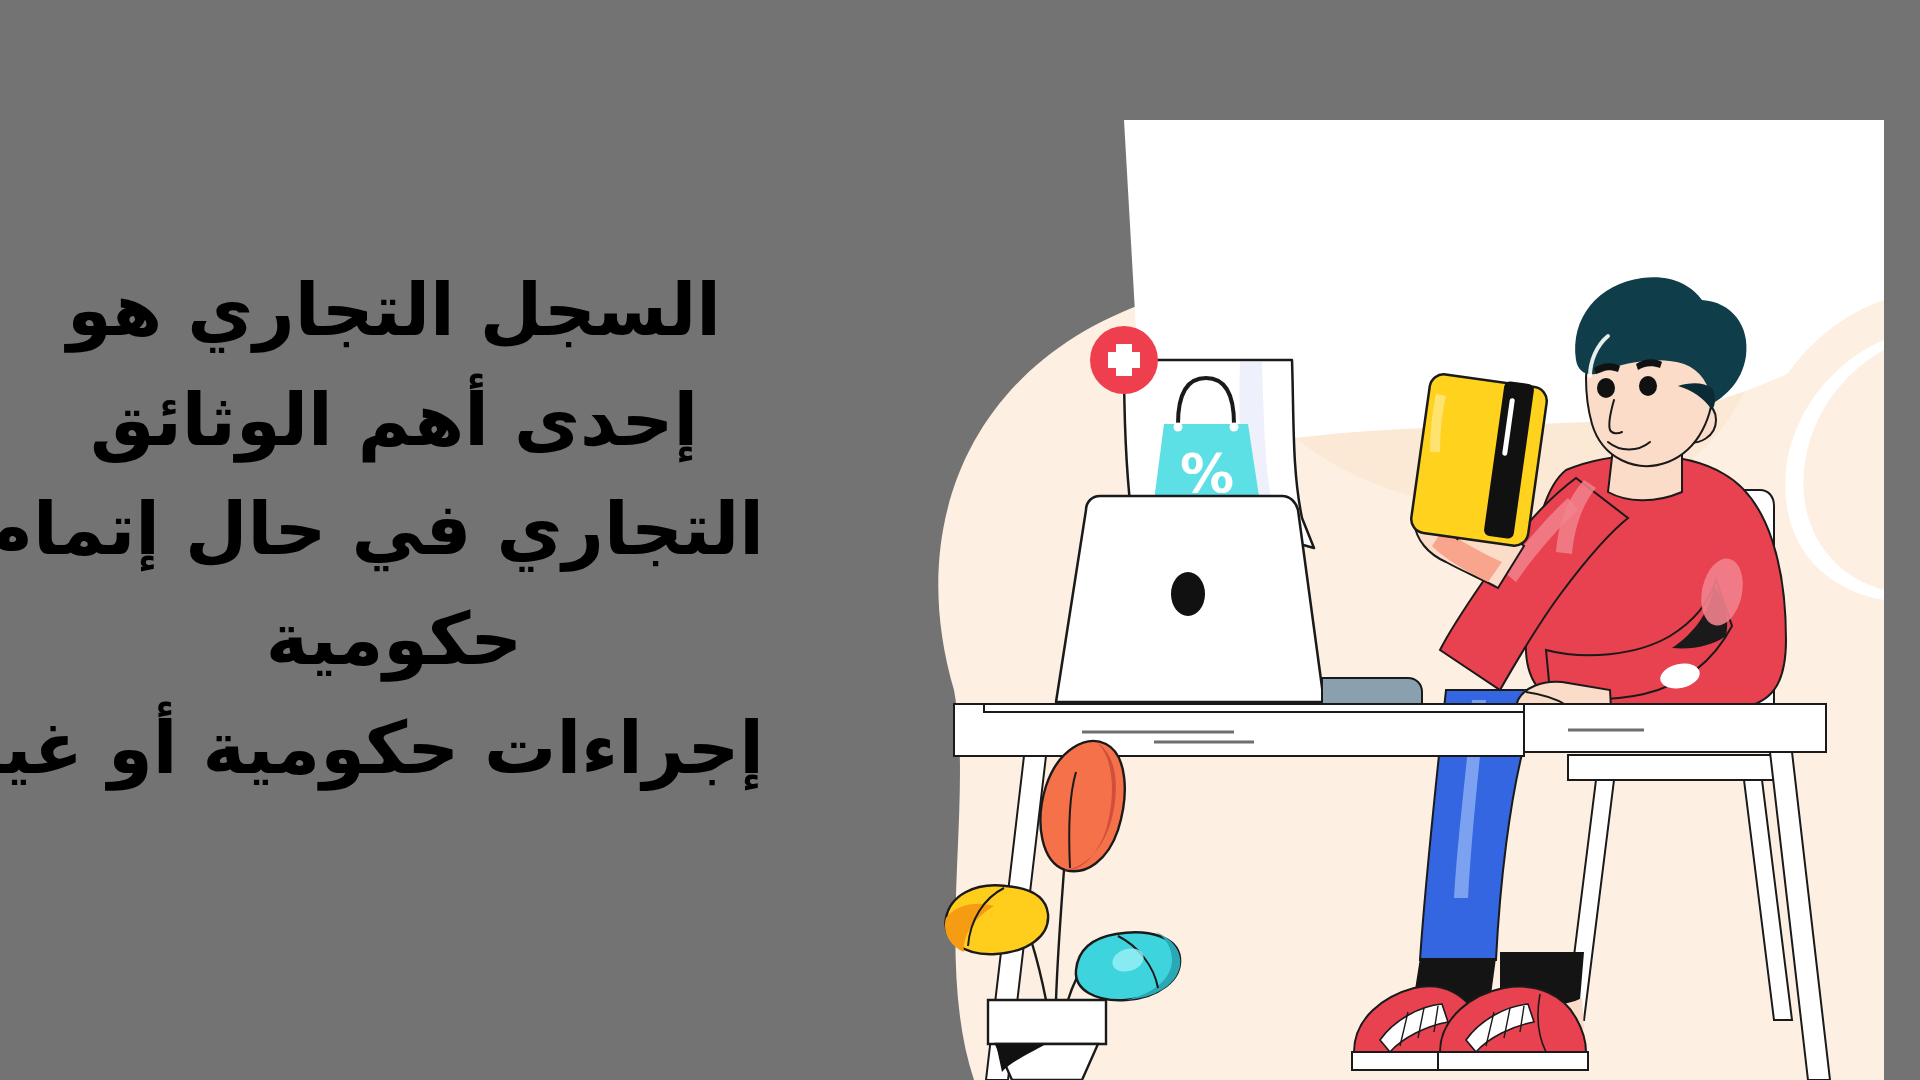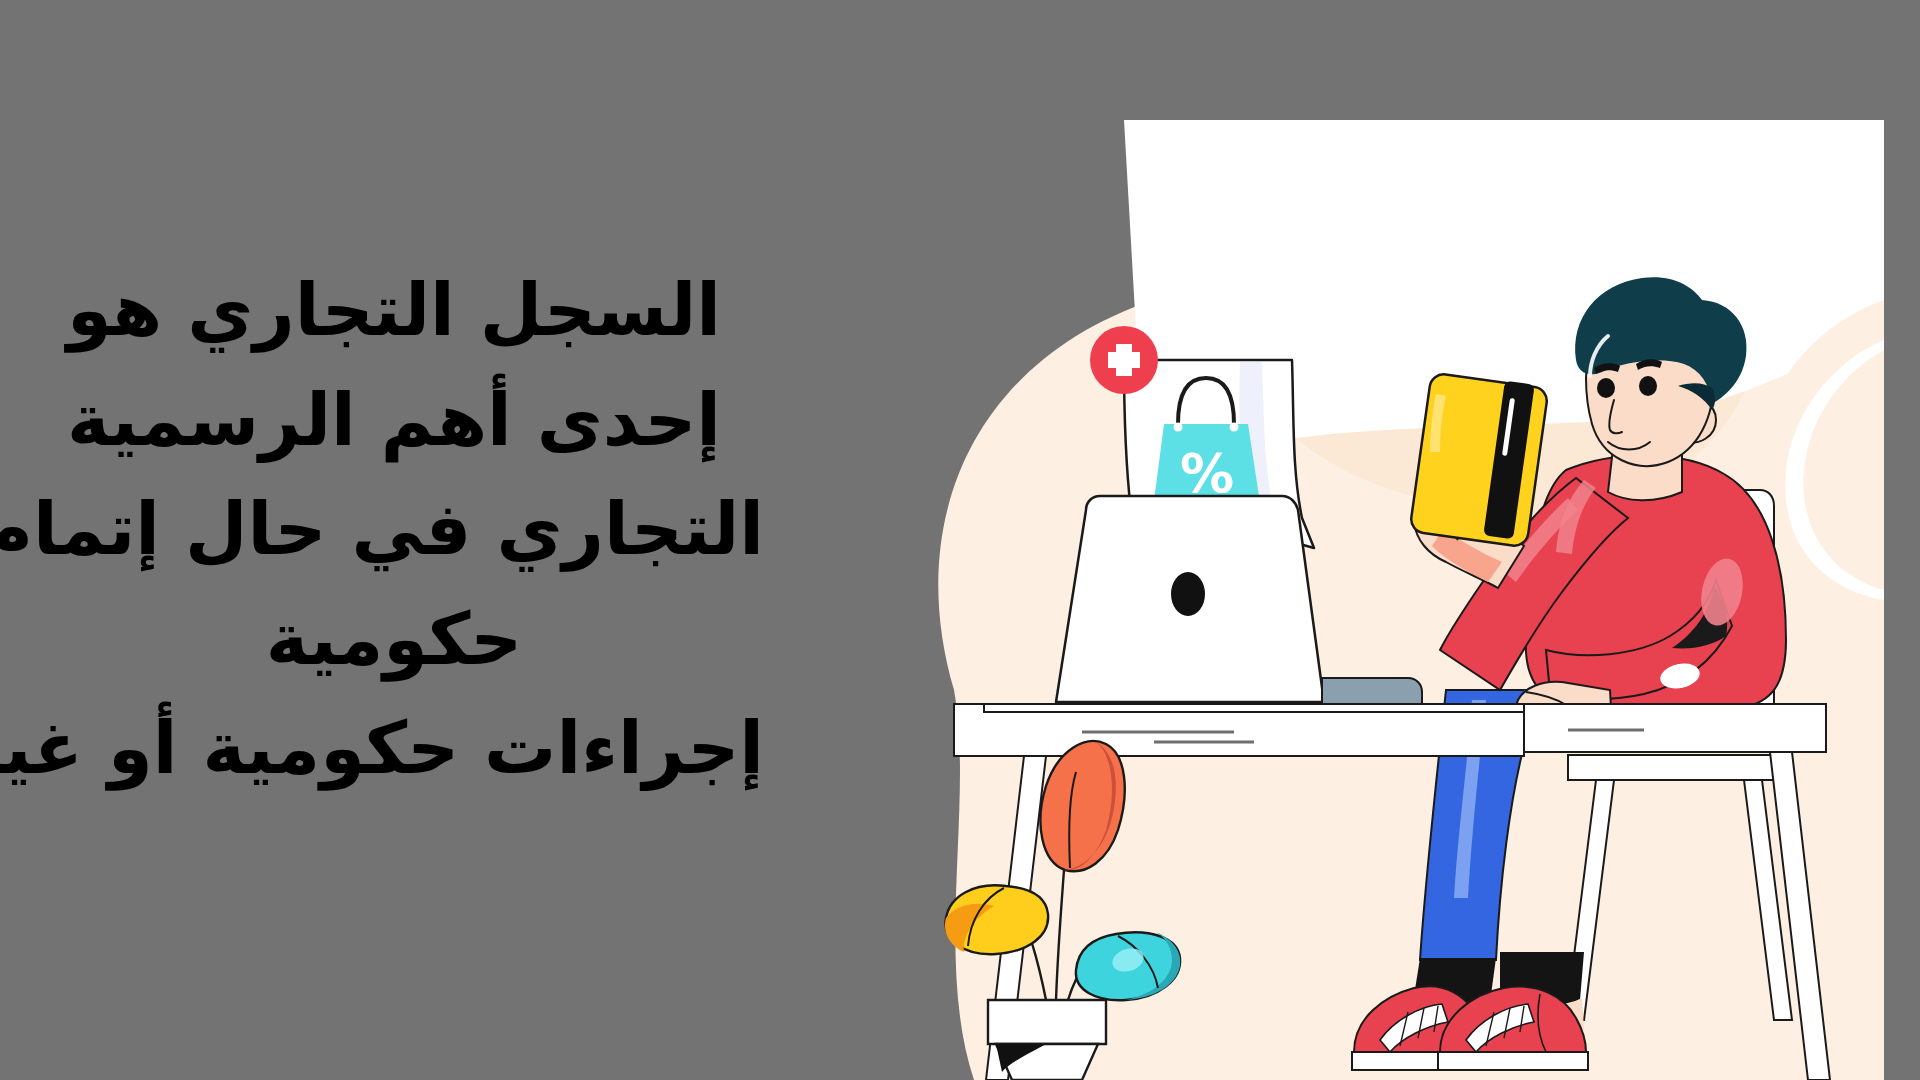--- a/index.html
+++ b/index.html
@@ -55,21 +55,21 @@
   #illustration svg { display: block; width: 100%; height: 100%; }
 </style>
 </head>
 <body>
 
 <div id="stage">
 
   <div id="text-panel">
     <h1 id="headline">
       <span class="ln">السجل التجاري هو</span>
-      <span class="ln">إحدى أهم الرسمية</span>
+      <span class="ln">إحدى أهم الوثائق</span>
       <span class="ln">التجاري في حال إتمام أي</span>
       <span class="ln">حكومية</span>
       <span class="ln">إجراءات حكومية أو غير</span>
     </h1>
   </div>
 
   <div id="illustration">
     <svg viewBox="0 0 1060 1080" xmlns="http://www.w3.org/2000/svg">
 
       <defs>

